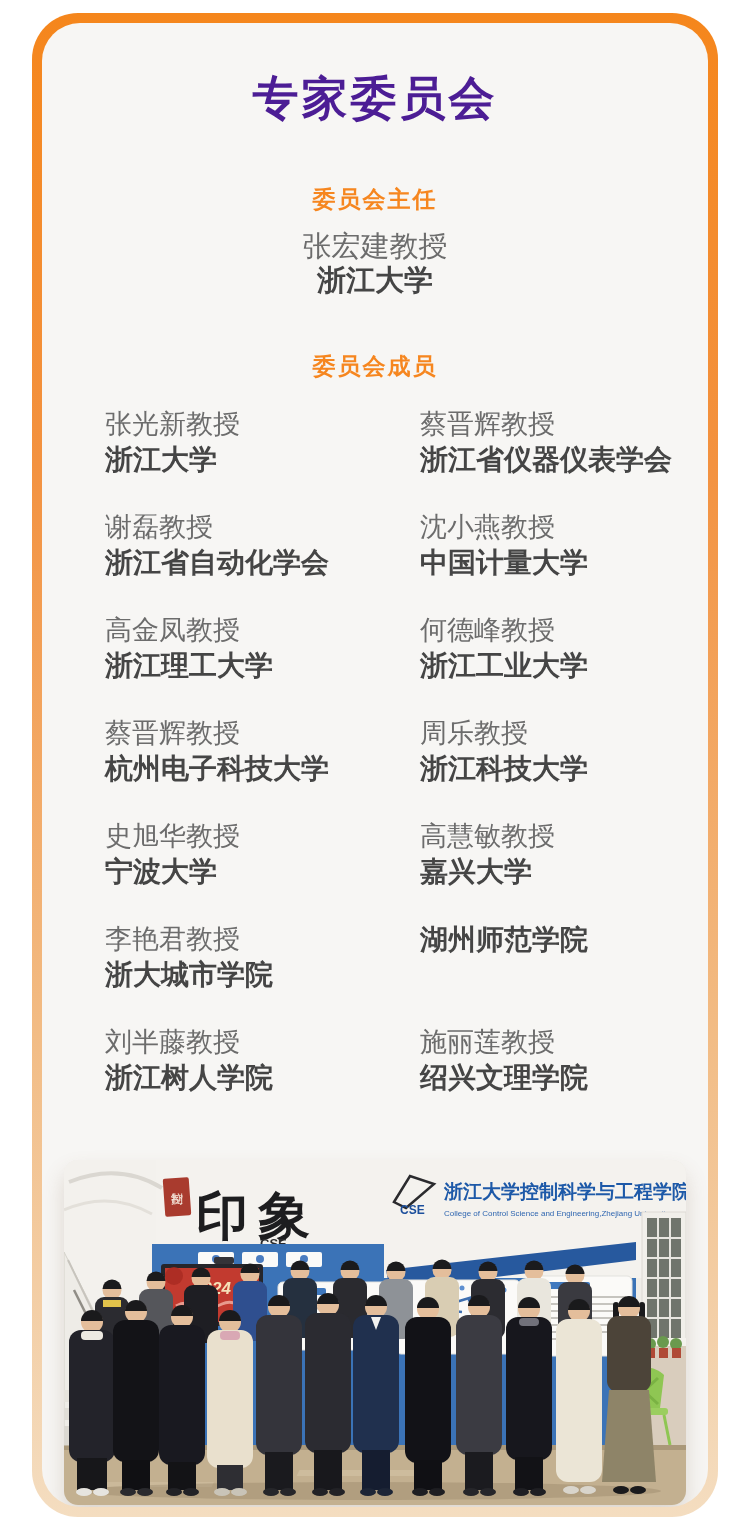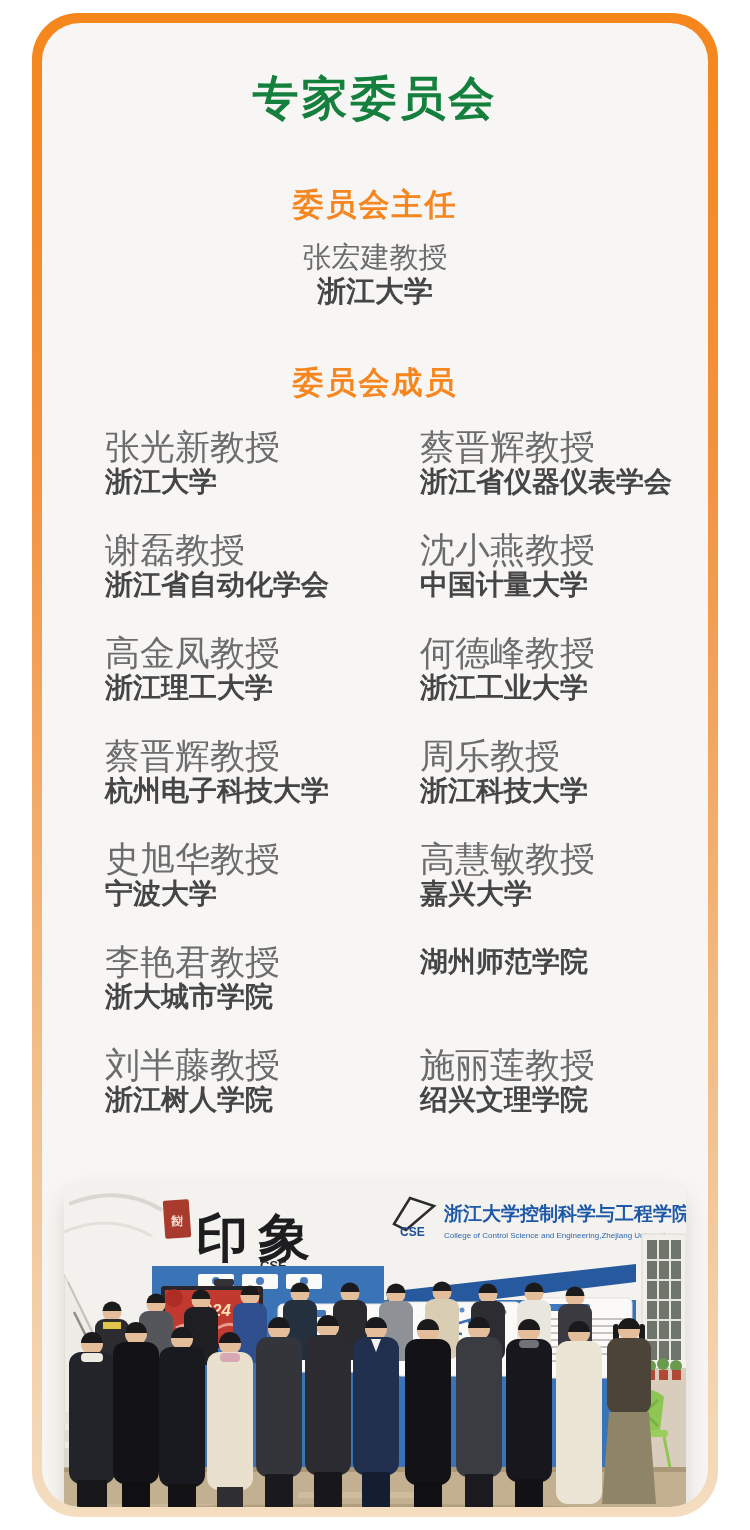--- a/index.html
+++ b/index.html
@@ -2,27 +2,27 @@
 <html><head>
 <meta charset="utf-8">
 <style>
   html,body{margin:0;padding:0;background:#ffffff;}
   .canvas{position:relative;width:750px;height:1530px;background:#ffffff;margin:0 auto;
           font-family:"Liberation Sans",sans-serif;overflow:hidden;}
   .frame{position:absolute;left:32px;top:13px;right:32px;bottom:13px;border-radius:46px;
          background:linear-gradient(180deg,#F5861C 0%,#F39240 30%,#F2BC85 68%,#F4DDC0 100%);
          padding:10px;box-sizing:border-box;}
   .panel{height:100%;border-radius:38px;background:#F7F6F4;overflow:hidden;text-align:center;}
-  .title{margin:45px 0 0;font-size:46px;font-weight:800;color:#15803d;letter-spacing:3px;}
-  .sec{margin:54px 0 0;font-size:31px;font-weight:800;color:#F6861F;letter-spacing:2px;}
+  .title{margin:45px 0 0;font-size:46px;font-weight:800;color:#4c1d95;letter-spacing:3px;}
+  .sec{margin:54px 0 0;font-size:23px;font-weight:800;color:#F6861F;letter-spacing:2px;}
   .chair-name{margin-top:14px;font-size:29px;color:#6C6C6C;line-height:34px;}
   .chair-aff{font-size:29px;font-weight:700;color:#454545;line-height:34px;}
   .members{margin:25px 0 0 63px;display:grid;grid-template-columns:315px auto;text-align:left;}
   .member{margin-bottom:33px;}
-  .m-name{font-size:35px;color:#6C6C6C;line-height:35px;}
+  .m-name{font-size:27px;color:#6C6C6C;line-height:35px;}
   .m-aff{font-size:28px;font-weight:700;color:#454545;line-height:35px;}
   .photo{margin:32px 0 0 22px;width:622px;height:345px;border-radius:14px;overflow:hidden;
          box-shadow:0 12px 22px rgba(120,90,60,.20);position:relative;background:#EFEDE8;}
   .photo svg{display:block;}
   .callig{font-family:"DejaVu Serif",serif;}
 </style>
 </head>
 <body>
 
 <div class="canvas">

